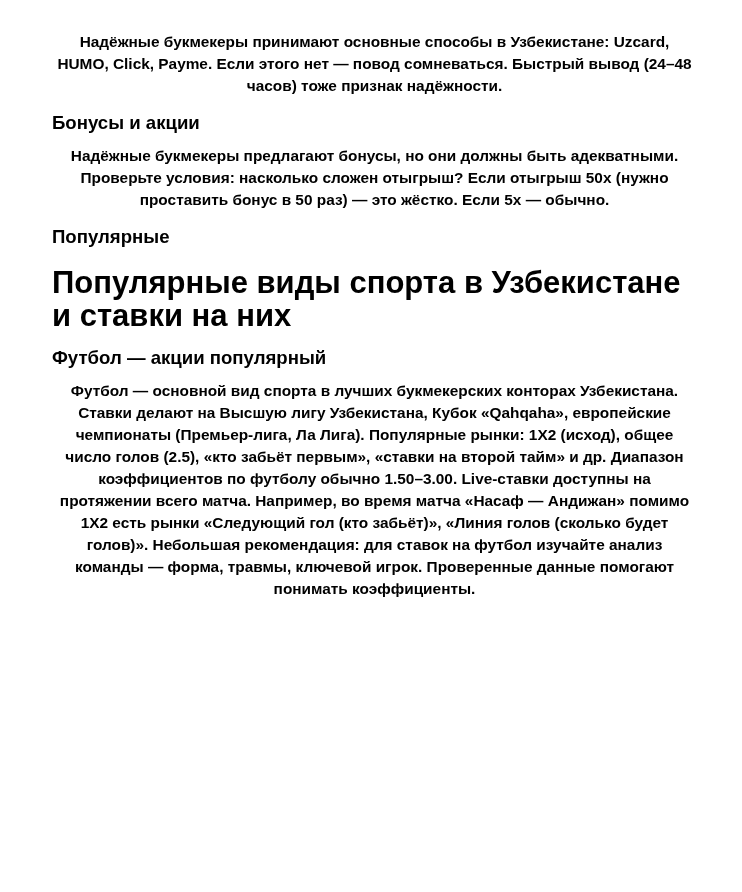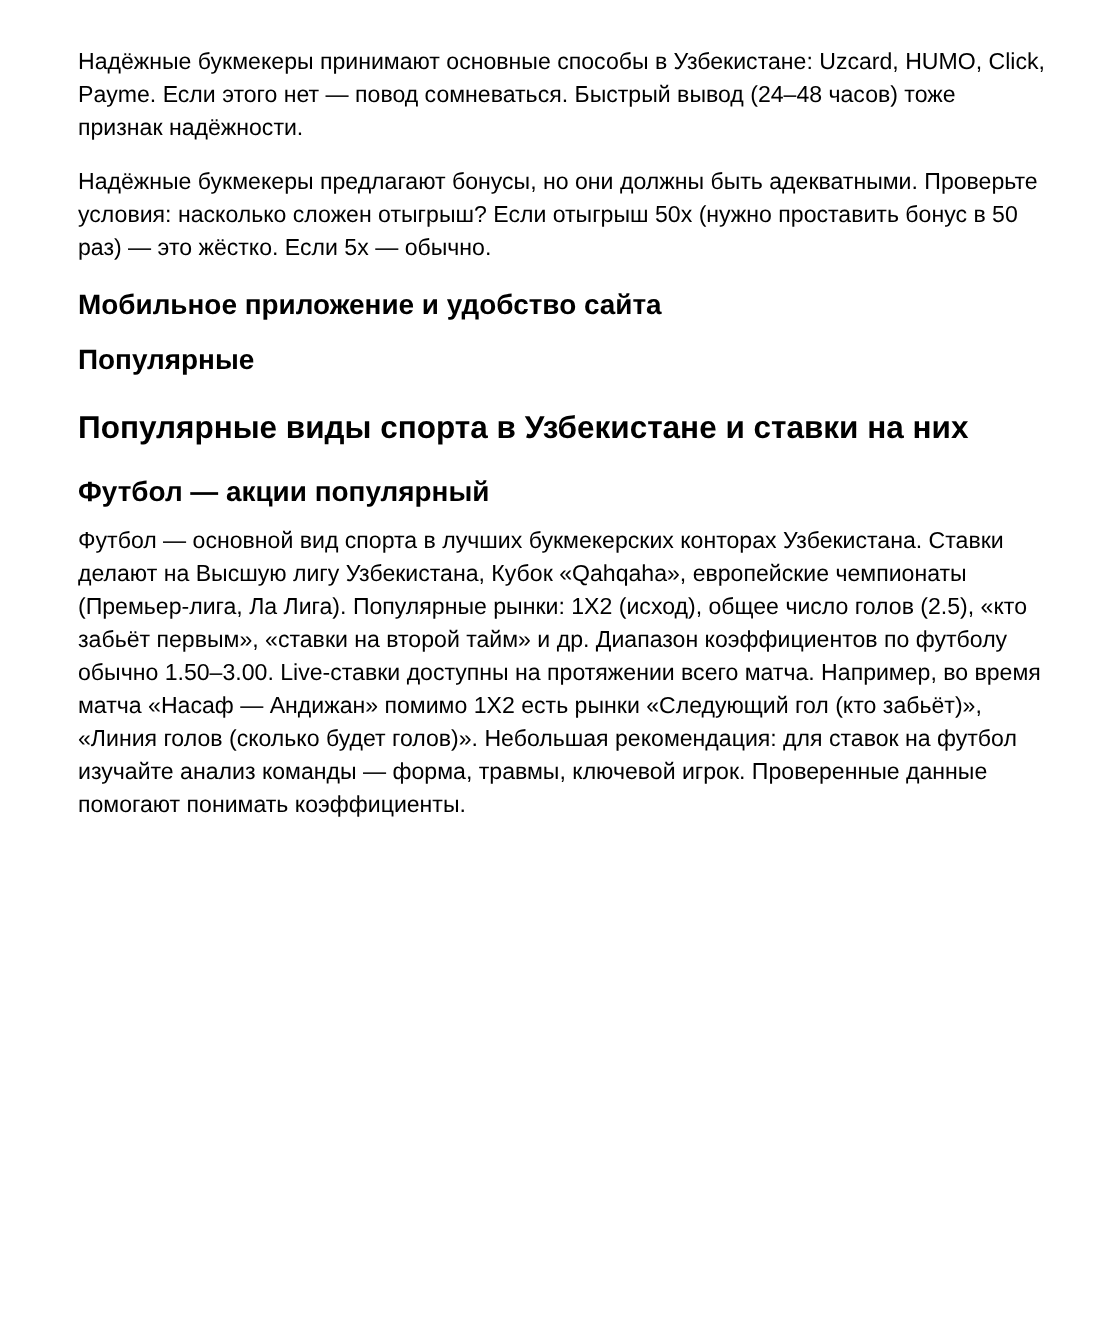--- a/index.html
+++ b/index.html
@@ -17,48 +17,49 @@
     padding: 31px 45px 0 52px;
   }
   .article {
     color: #000000;
     font-family: "Liberation Sans", "DejaVu Sans", sans-serif;
     text-align: left;
   }
   .article p {
     font-size: 15.4px;
     line-height: 22px;
-    font-weight: 400;
+    font-weight: 700;
     margin: 0 0 14px 0;
+    text-align: center;
   }
   .article h3 {
     font-size: 18.6px;
     line-height: 23px;
     font-weight: 700;
     margin: 14px 0 11px 0;
   }
   .article h2 {
-    font-size: 21px;
+    font-size: 31px;
     line-height: 33px;
     font-weight: 700;
     margin: 18px 4px 11px 0;
   }
 </style>
 </head>
 <body>
 
 <div class="page">
   <article class="article">
 
     <p>Надёжные букмекеры принимают основные способы в Узбекистане: Uzcard, HUMO, Click, Payme. Если этого нет — повод сомневаться. Быстрый вывод (24–48 часов) тоже признак надёжности.</p>
 
+    <h3>Бонусы и акции</h3>
 
     <p>Надёжные букмекеры предлагают бонусы, но они должны быть адекватными. Проверьте условия: насколько сложен отыгрыш? Если отыгрыш 50x (нужно проставить бонус в 50 раз) — это жёстко. Если 5x — обычно.</p>
 
-    <h3>Мобильное приложение и удобство сайта</h3>
 
 
     <h3>Популярные</h3>
 
 
     <h2>Популярные виды спорта в Узбекистане и ставки на них</h2>
 
 
     <h3>Футбол — акции популярный</h3>
 

